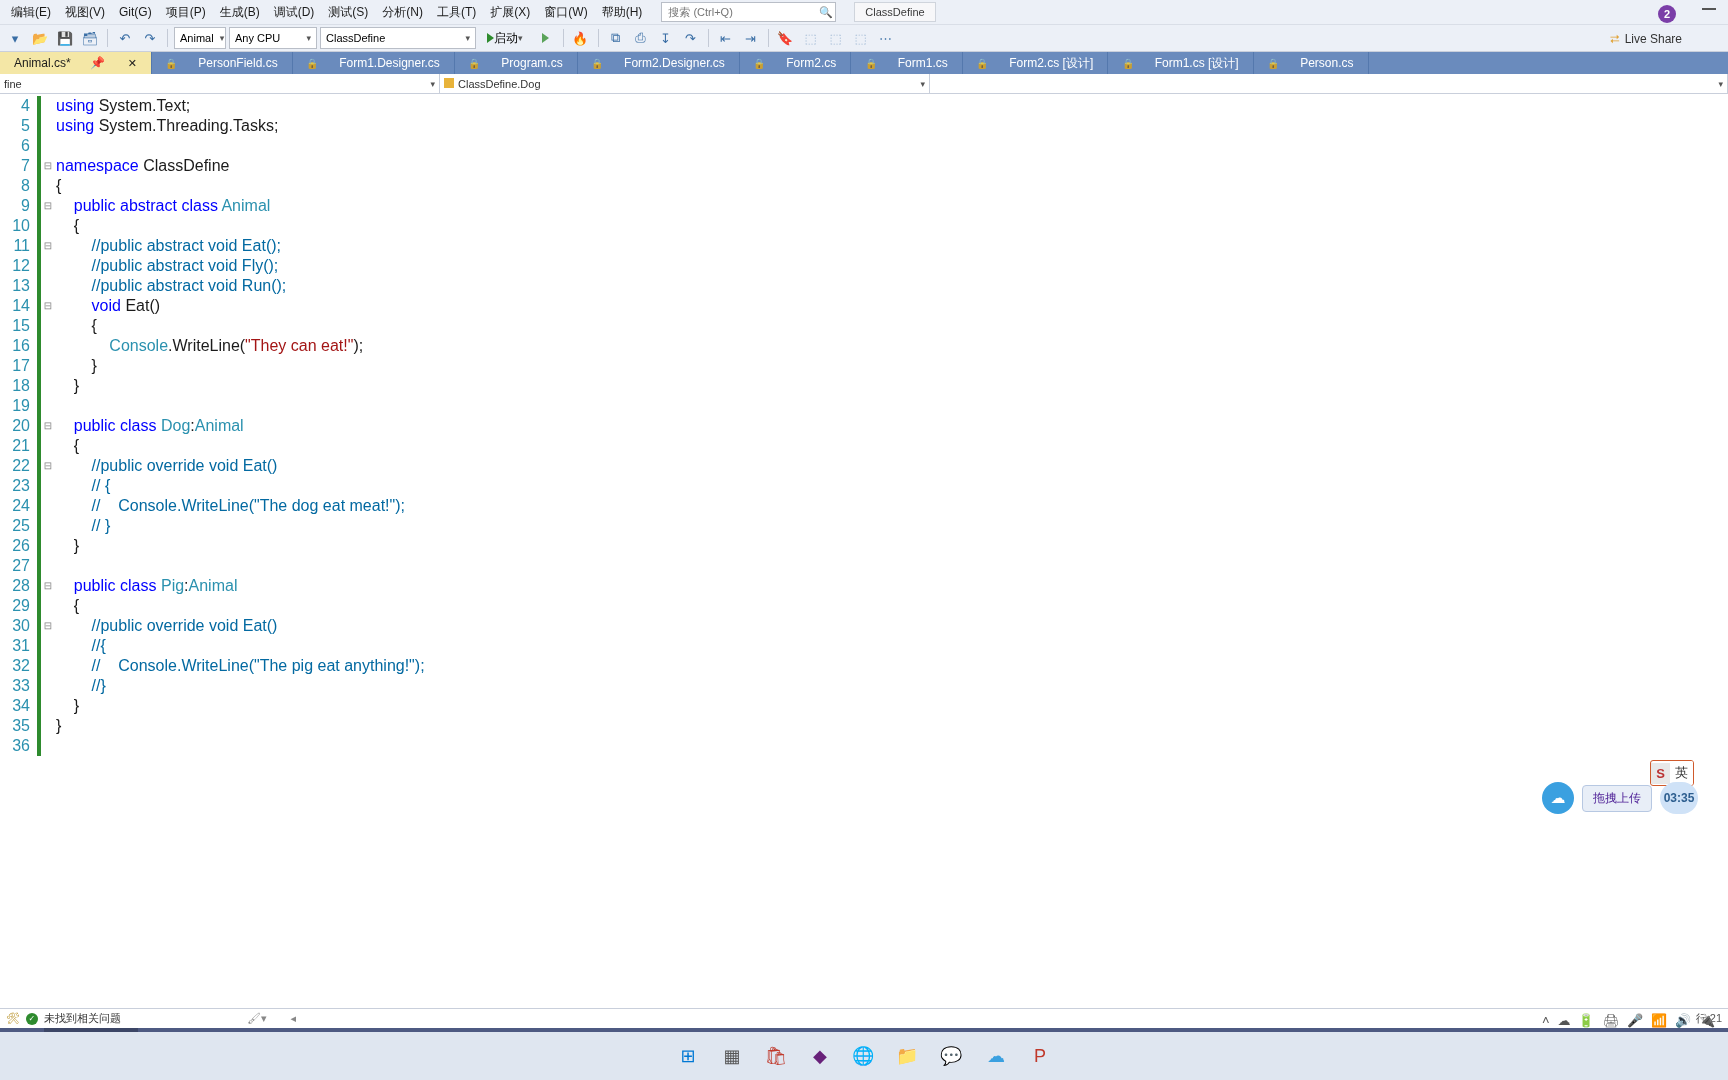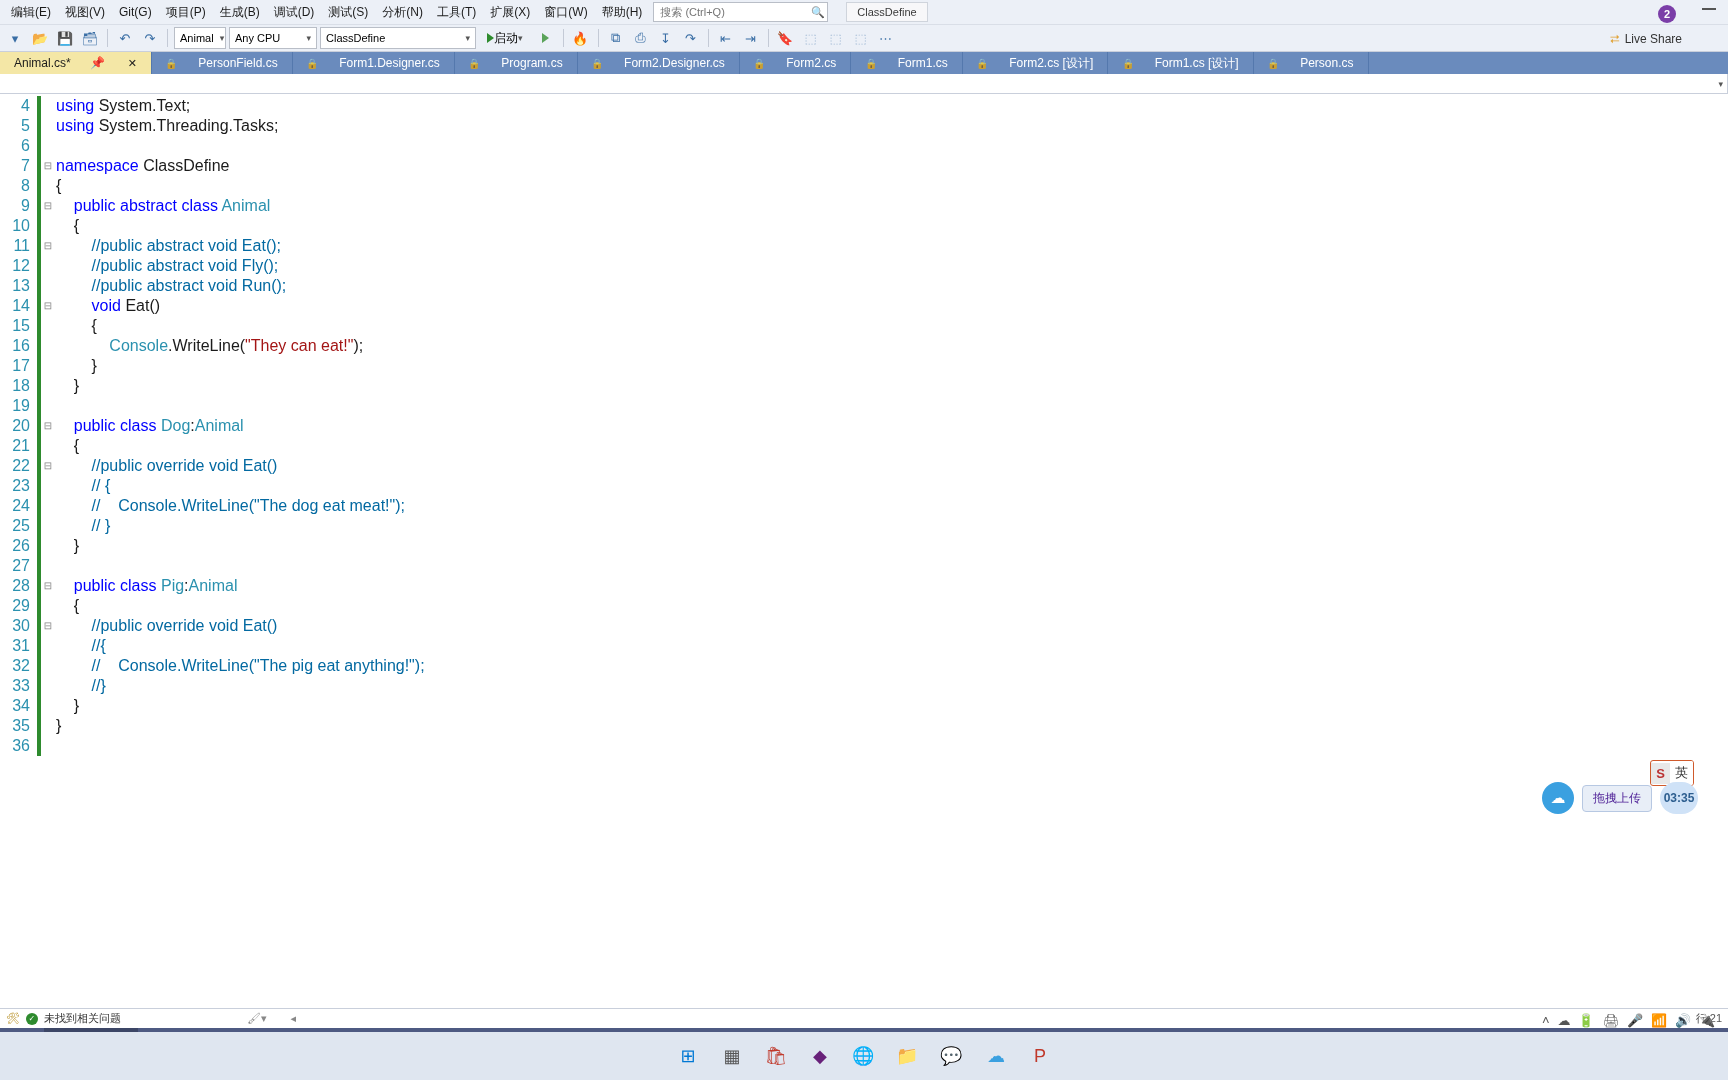--- a/index.html
+++ b/index.html
@@ -1,21 +1,21 @@
 <!DOCTYPE html>
 <html><head>
   <meta charset="utf-8">
   <style>
     * { margin: 0; padding: 0; box-sizing: border-box; font-family: "Segoe UI", Tahoma, sans-serif; }
     body { background: #fff; overflow: hidden; width: 1728px; height: 1080px; position: relative; }
 
     
     .menubar { display: flex; align-items: center; height: 24px; background: #ecf0f7; padding: 0 4px; font-size: 12px; color: #1b1b1b; gap: 2px; }
     .menubar .menu-item { padding: 2px 7px; cursor: pointer; }
-    .search-box { margin-left: 2px; display: flex; align-items: center; border: 1px solid #b9bec7; height: 20px; width: 175px; background: #fff; }
+    .search-box { margin-left: 10px; display: flex; align-items: center; border: 1px solid #b9bec7; height: 20px; width: 175px; background: #fff; }
     .search-box input { border: none; outline: none; font-size: 11px; padding: 0 6px; flex: 1; }
     .search-box .mag { width: 18px; text-align: center; font-size: 11px; color: #5a5a5a; }
     .solution-tag { margin-left: 16px; padding: 2px 10px; background: #f7f7f9; border: 1px solid #cfd4dc; font-size: 11px; height: 20px; display: flex; align-items: center; color: #3a3a3a; }
     .avatar { position: absolute; right: 52px; top: 5px; width: 18px; height: 18px; border-radius: 50%; background: #7b3ea8; color: #fff; font-size: 11px; display: flex; align-items: center; justify-content: center; font-weight: bold; }
     .min-icon { position: absolute; right: 12px; top: 8px; width: 14px; height: 2px; background: #555; }
 
     
     .toolbar { display: flex; align-items: center; height: 28px; background: #ecf0f7; border-top: 1px solid #d9dee7; border-bottom: 1px solid #c9cfdb; padding: 0 4px; gap: 3px; font-size: 12px; }
     .tb-btn { width: 22px; height: 22px; display: flex; align-items: center; justify-content: center; cursor: pointer; color: #3a6ea5; font-size: 13px; }
     .tb-sep { width: 1px; height: 18px; background: #c4cad6; margin: 0 3px; }
@@ -184,20 +184,26 @@
       <span class="lock">🔒</span>
       <span>Form1.cs [设计]</span>
     </div>
     <div class="doc-tab">
       <span class="lock">🔒</span>
       <span>Person.cs</span>
     </div>
   </div>
 
 <div class="navrow">
+  <div class="navcell" style="flex:0 0 440px">
+      <span>fine</span>
+    </div>
+  <div class="navcell" style="flex:0 0 490px">
+      <span><span class="cube"></span><span>ClassDefine.Dog</span></span>
+    </div>
   <div class="navcell">
       <span></span>
     </div>
 </div>
 
 <div class="editor">
   <div class="gutter" id="gutter">
       <div>4</div>
       <div>5</div>
       <div>6</div>

